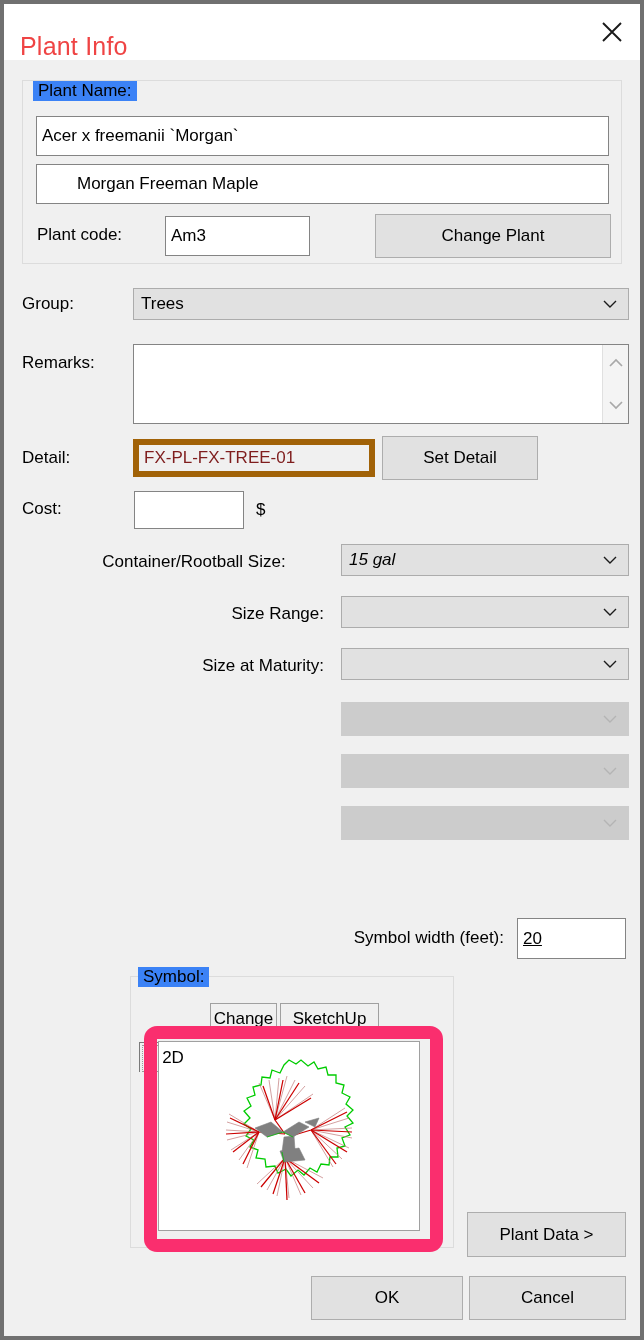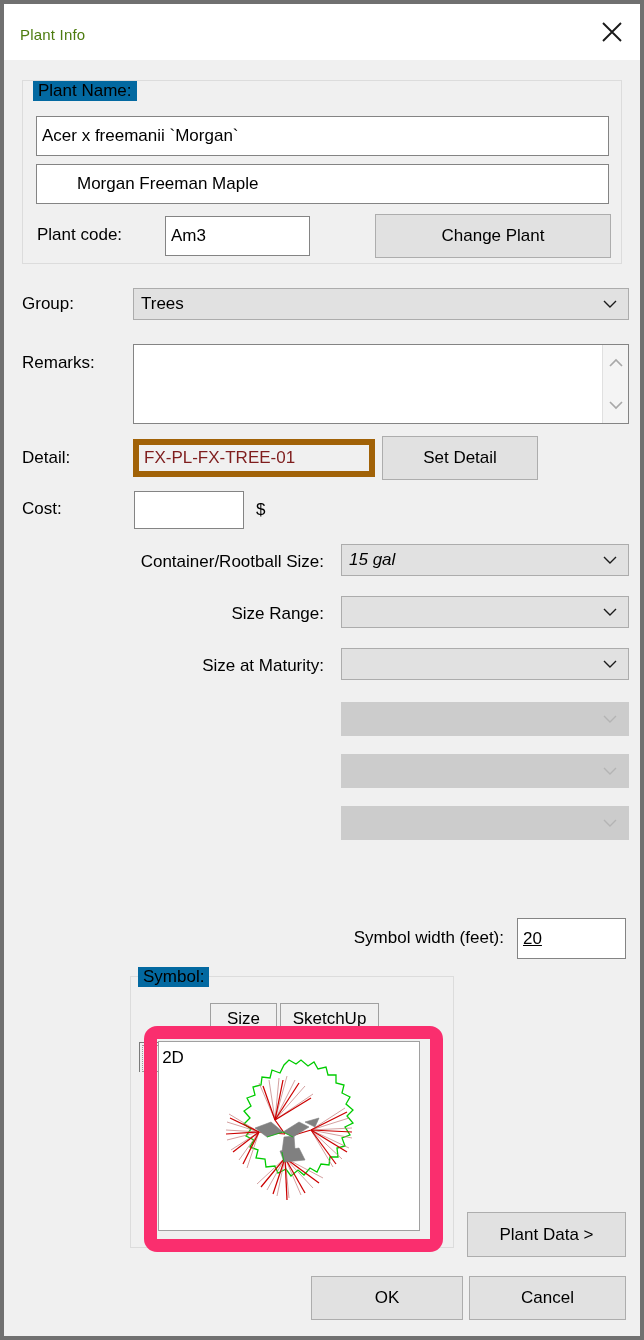--- a/index.html
+++ b/index.html
@@ -14,22 +14,22 @@
     width:636px; height:1332px;
     background:#f0f0f0;
     box-sizing:border-box;
   }
   
   .titlebar{
     position:absolute;left:0;top:0;width:636px;height:56px;
     background:#ffffff;
   }
   .title-text{
-    position:absolute;left:16px;top:22px;
-    font-size:15px;color:#4d7c0f;letter-spacing:.2px;
+    position:absolute;left:16px;top:28px;
+    font-size:25px;color:#ef4444;letter-spacing:.2px;
   }
   .close-btn{
     position:absolute;right:6px;top:6px;width:44px;height:44px;
     display:flex;align-items:center;justify-content:center;cursor:pointer;
   }
   .close-btn svg{display:block;}
   
   .lbl{position:absolute;font-size:17px;color:#000;white-space:nowrap;}
   .lbl-r{position:absolute;font-size:17px;color:#000;white-space:nowrap;text-align:right;}
   .textbox{
@@ -51,21 +51,21 @@
   .combo .chev{
     position:absolute;right:11px;top:50%;transform:translateY(-50%);
     width:14px;height:8px;
   }
   .combo.disabled{background:#cccccc;border:1px solid #cccccc;cursor:default;}
   .groupbox{
     position:absolute;border:1px solid #dcdcdc;box-sizing:border-box;
     background:transparent;
   }
   .group-title{
-    position:absolute;background:#0369a1;padding:0 5px;
+    position:absolute;background:#3b82f6;padding:0 5px;
     font-size:17px;color:#000;
   }
   
   .remarks-wrap{
     position:absolute;background:#fff;border:1px solid #848484;box-sizing:border-box;
   }
   .remarks-scroll{
     position:absolute;right:0;top:0;width:26px;height:100%;
     background:#f4f4f4;border-left:1px solid #e0e0e0;box-sizing:border-box;cursor:pointer;
   }
@@ -136,21 +136,21 @@
   </div>
 
   <div class="lbl" style="left:18px;top:444px;">Detail:</div>
   <div class="textbox disabled" style="left:129px;top:435px;width:242px;height:38px;">FX-PL-FX-TREE-01</div>
   <div class="btn" style="left:378px;top:432px;width:156px;height:44px;">Set Detail</div>
 
   <div class="lbl" style="left:18px;top:495px;">Cost:</div>
   <div class="textbox" style="left:130px;top:487px;width:110px;height:38px;"></div>
   <div class="lbl" style="left:252px;top:496px;">$</div>
 
-  <div class="lbl-r" style="left:60px;top:548px;width:260px;">Container/Rootball Size:</div>
+  <div class="lbl-r" style="left:60px;top:548px;width:260px;text-align:center;">Container/Rootball Size:</div>
   <div class="combo" style="left:337px;top:540px;width:288px;height:32px;font-style:italic;">
     <span>15 gal</span>
     <svg class="chev" viewBox="0 0 14 8">
       <path d="M1 1 L7 7 L13 1" stroke="#1b1b1b" stroke-width="1.4" fill="none"></path>
     </svg>
   </div>
 
   <div class="lbl-r" style="left:60px;top:600px;width:260px;">Size Range:</div>
   <div class="combo" style="left:337px;top:592px;width:288px;height:32px;">
     <span></span>
@@ -189,21 +189,21 @@
   <div class="lbl-r" style="left:200px;top:924px;width:300px;">Symbol width (feet):</div>
   <div class="textbox" style="left:513px;top:914px;width:109px;height:41px;text-decoration:underline;">20</div>
 
   <div class="groupbox" style="left:126px;top:972px;width:324px;height:272px;"></div>
   <div class="group-title" style="left:134px;top:963px;text-align:center;">Symbol:</div>
 
   <div class="tab selected" style="left:135px;top:999px;width:68px;">
     <span style="position:relative;z-index:2;">2D</span>
   </div>
   <div class="tab" style="left:206px;top:999px;width:67px;">
-    <span>Size</span>
+    <span>Change</span>
   </div>
   <div class="tab" style="left:276px;top:999px;width:99px;">
     <span>SketchUp</span>
   </div>
 
   <div class="preview" style="left:154px;top:1037px;width:262px;height:190px;">
     <svg width="260" height="188" viewBox="0 0 260 188">
       <g transform="translate(130,96)">
 
         <path d="M0,-78 L7,-74 L12,-78 L19,-72 L25,-76 L29,-69 L37,-71 L39,-63 L47,-63 L47,-55

